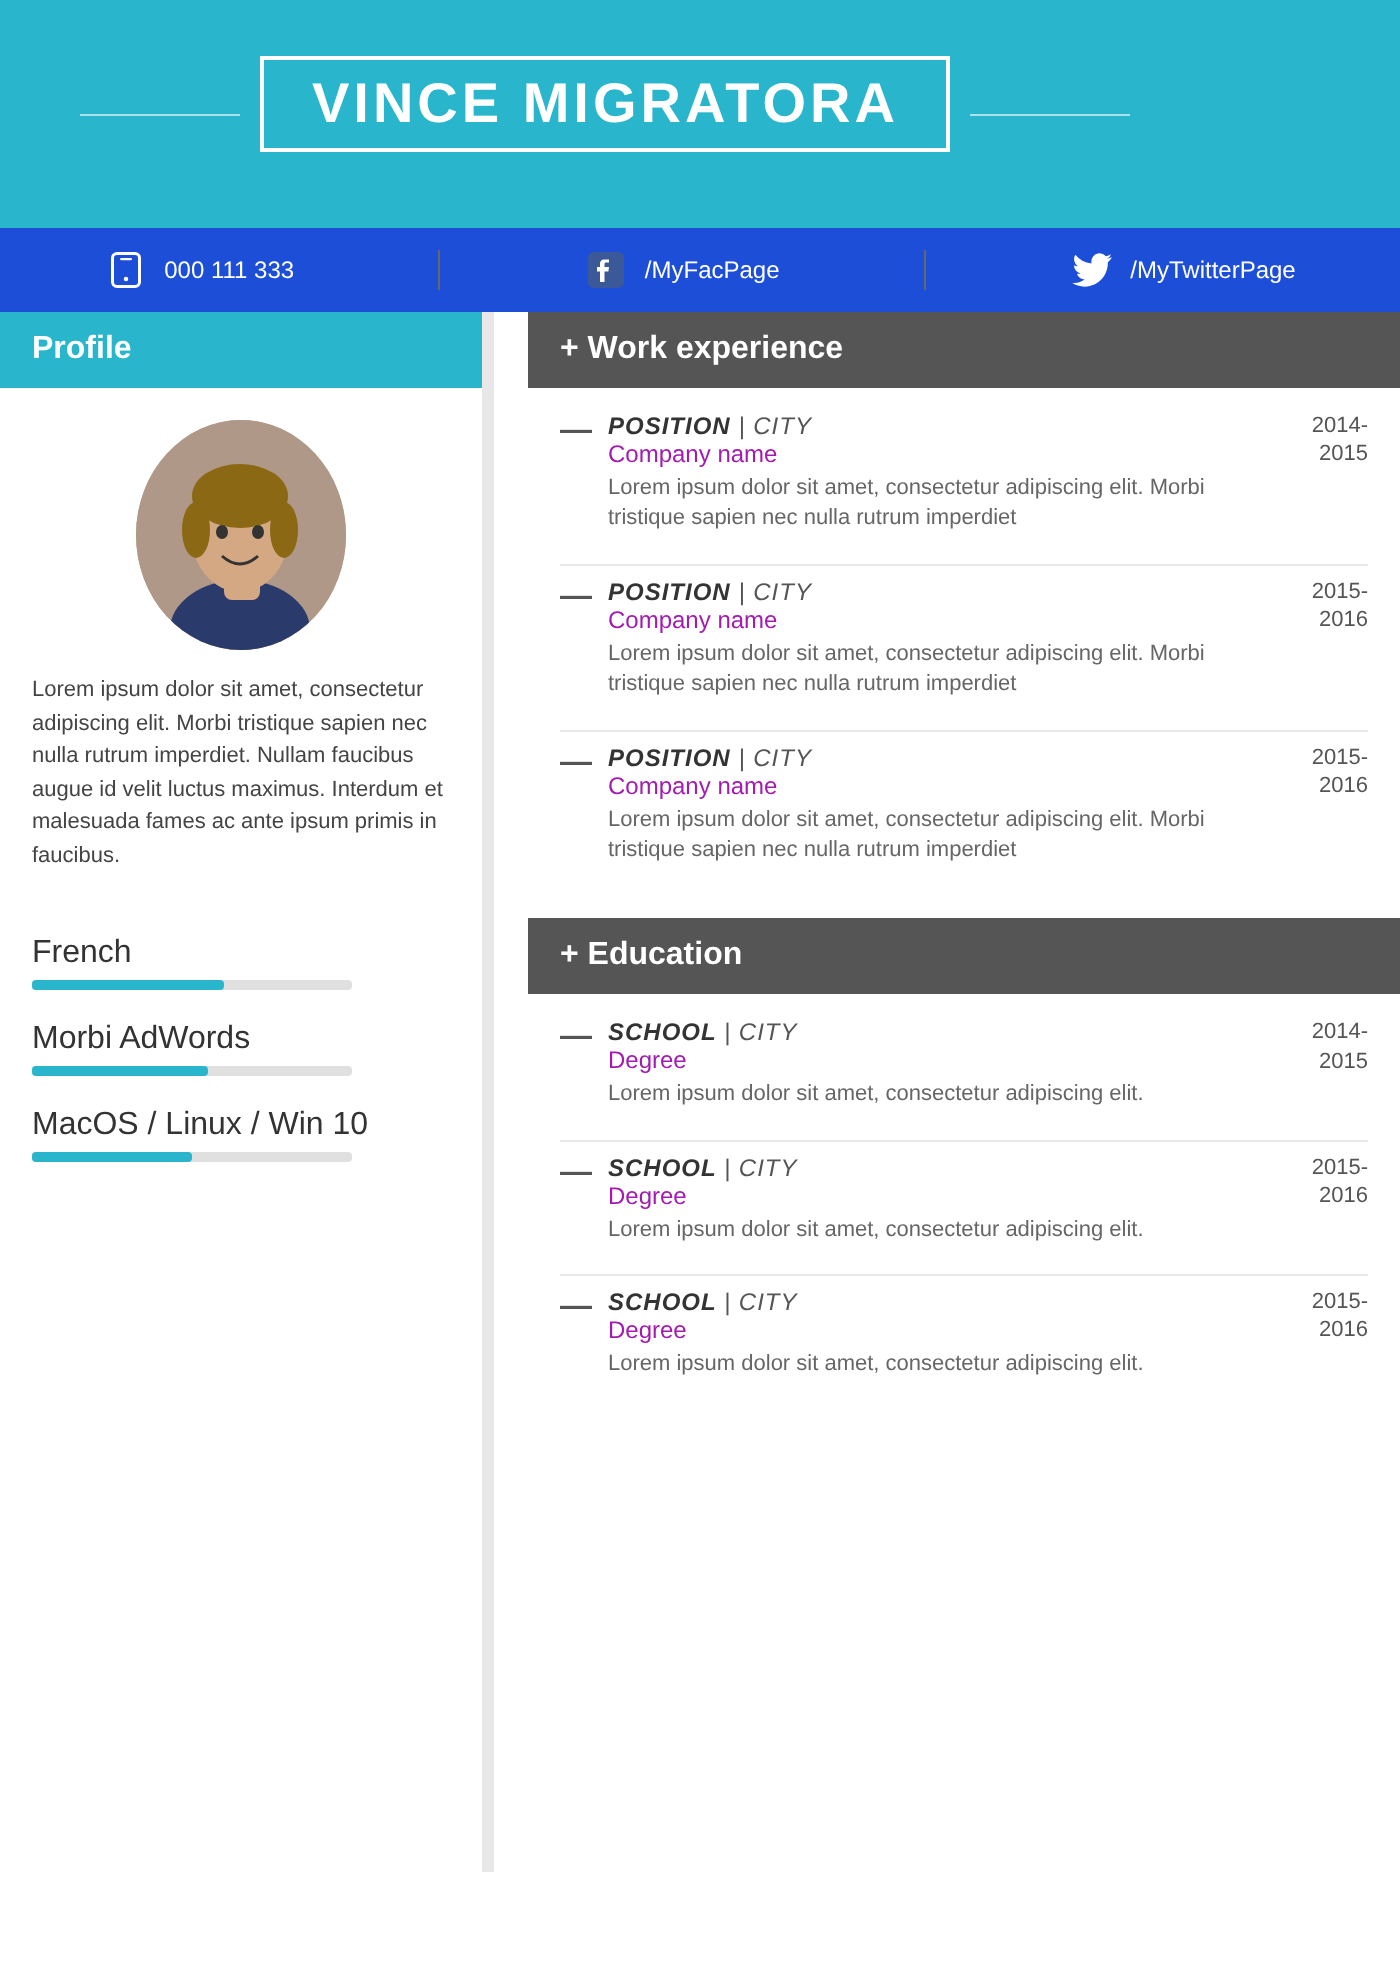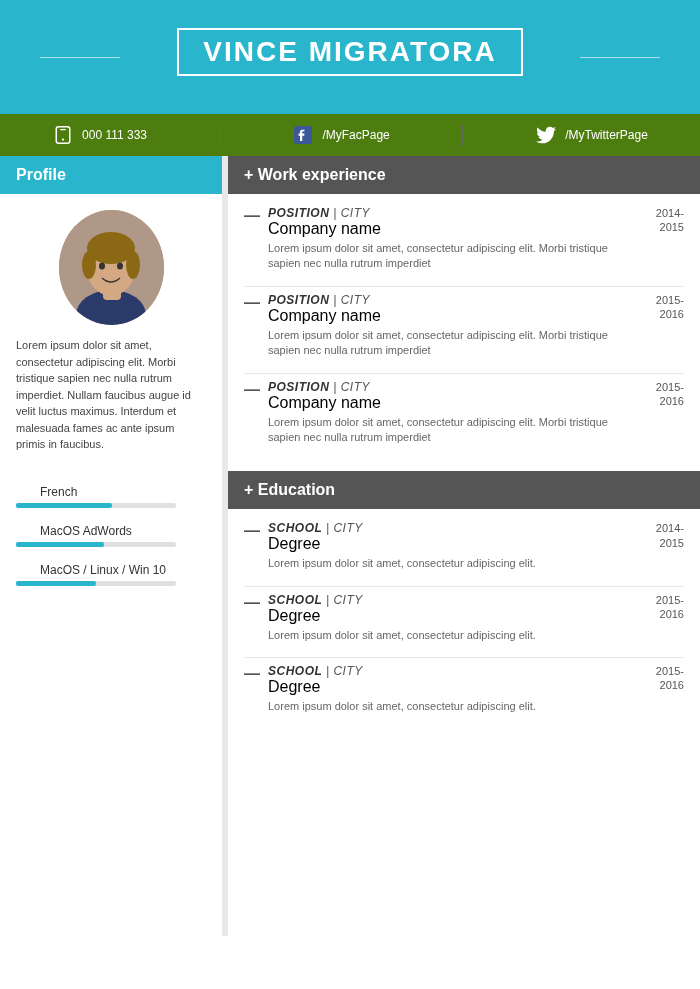--- a/index.html
+++ b/index.html
@@ -35,33 +35,33 @@
       letter-spacing: 2px;
     }
     .header-title {
       color: #fff;
       font-size: 13px;
       letter-spacing: 4px;
     }
     .header-lines {
       display: flex;
       align-items: center;
-      justify-content: space-between;
+      justify-content: flex-start;
       gap: 10px;
       margin-bottom: 8px;
     }
     .header-line {
       width: 80px;
       height: 1px;
       background: rgba(255,255,255,0.6);
     }
 
     
     .contact-bar {
-      background: #4d7c0f;
+      background: #1d4ed8;
       padding: 10px 16px;
       display: flex;
       align-items: center;
       justify-content: space-around;
     }
     .contact-item {
       display: flex;
       align-items: center;
       gap: 8px;
       color: #fff;
@@ -81,21 +81,21 @@
     }
 
     
     .main-content {
       display: flex;
       min-height: 780px;
     }
 
     
     .left-col {
-      width: 222px;
+      width: 241px;
       flex-shrink: 0;
       background: #fff;
     }
     .left-section-header {
       background: #29b6cc;
       padding: 10px 16px;
       color: #fff;
       font-size: 16px;
       font-weight: bold;
     }
@@ -106,42 +106,42 @@
       font-size: 11px;
       color: #444;
       line-height: 1.5;
     }
 
     
     .skill-item {
       margin-bottom: 16px;
     }
     .skill-name {
-      font-size: 12px;
+      font-size: 16px;
       color: #333;
       margin-bottom: 4px;
-      margin-left: 24px;
     }
     .skill-bar-bg {
       background: #e0e0e0;
       height: 5px;
       border-radius: 2px;
       width: 160px;
     }
     .skill-bar-fill {
       background: #29b6cc;
       height: 5px;
       border-radius: 2px;
     }
 
     
     .right-col {
       flex: 1;
       background: #fff;
       border-left: 6px solid #e8e8e8;
+      padding-left: 17px;
     }
     .right-section-header {
       background: #555;
       padding: 10px 16px;
       color: #fff;
       font-size: 16px;
       font-weight: bold;
     }
     .right-section-content {
       padding: 12px 16px;
@@ -171,22 +171,22 @@
       color: #333;
       text-transform: uppercase;
       letter-spacing: 0.5px;
       font-style: italic;
     }
     .entry-title span {
       font-weight: normal;
       color: #555;
     }
     .entry-company {
-      font-size: 16px;
-      color: #000000;
+      font-size: 12px;
+      color: #a21caf;
       margin-bottom: 3px;
     }
     .entry-desc {
       font-size: 11px;
       color: #666;
       line-height: 1.4;
     }
     .entry-year {
       font-size: 11px;
       color: #555;
@@ -284,21 +284,21 @@
 
       <div class="left-section-content">
         <div id="skills-container">
             <div class="skill-item">
     <div class="skill-name">French</div>
     <div class="skill-bar-bg">
       <div class="skill-bar-fill" style="width:60%"></div>
     </div>
   </div>
             <div class="skill-item">
-    <div class="skill-name">MacOS AdWords</div>
+    <div class="skill-name">Morbi AdWords</div>
     <div class="skill-bar-bg">
       <div class="skill-bar-fill" style="width:55%"></div>
     </div>
   </div>
             <div class="skill-item">
     <div class="skill-name">MacOS / Linux / Win 10</div>
     <div class="skill-bar-bg">
       <div class="skill-bar-fill" style="width:50%"></div>
     </div>
   </div>

